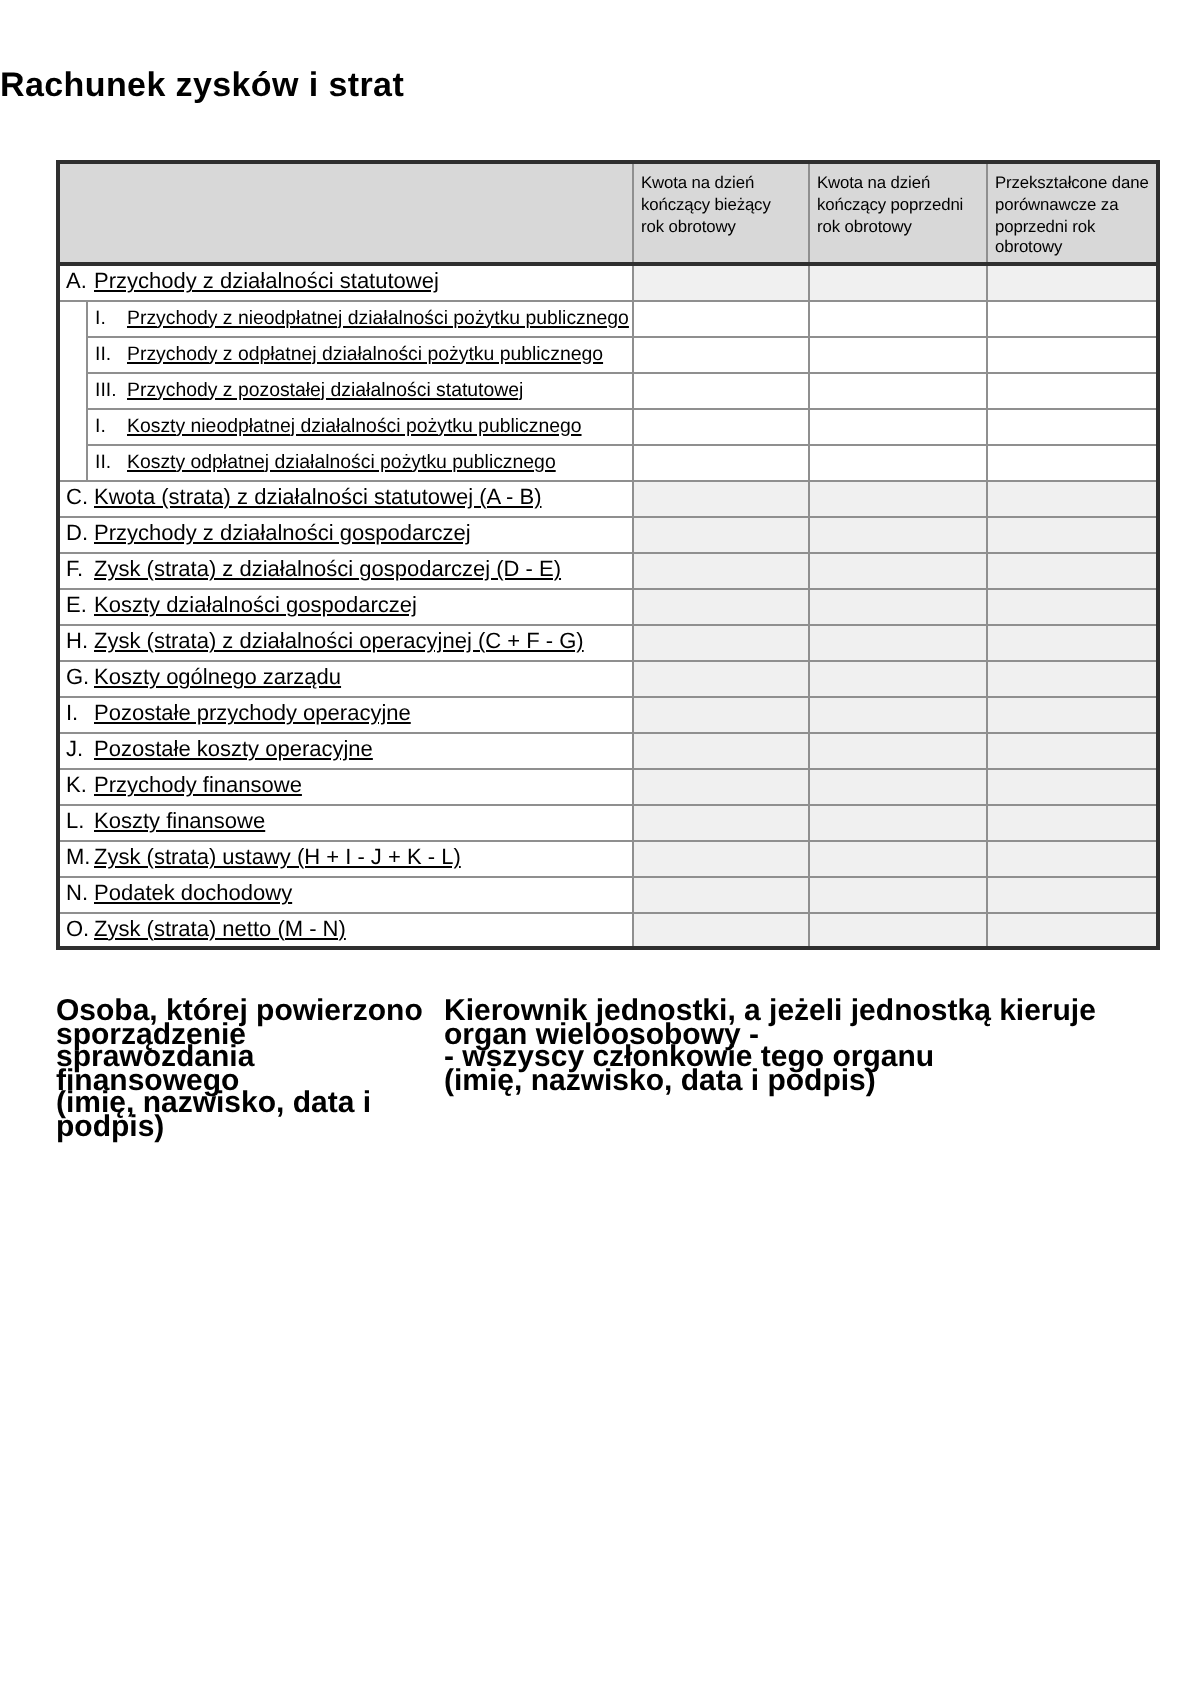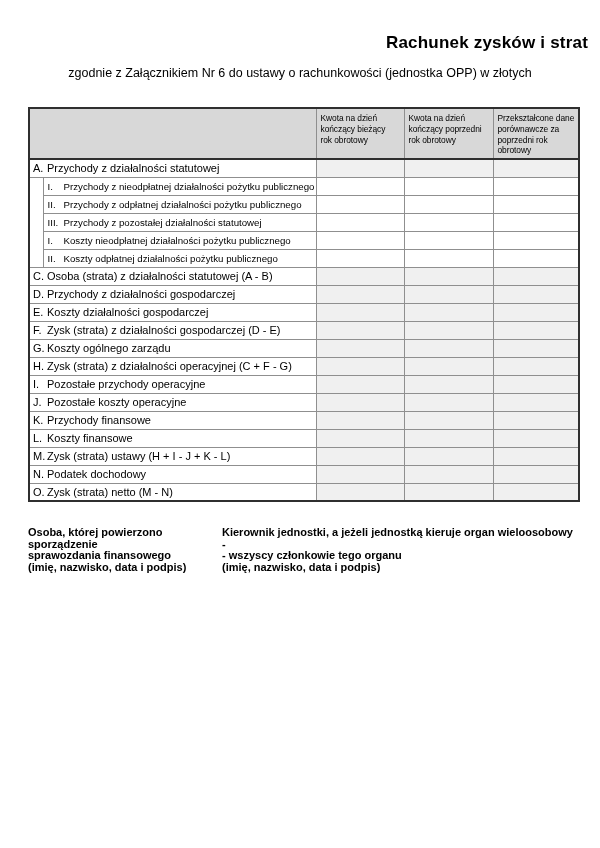--- a/index.html
+++ b/index.html
@@ -2,22 +2,22 @@
 <html><head>
 <meta charset="utf-8">
 <style>
   html,body{margin:0;padding:0;}
   body{
     width:600px;height:848px;background:#ffffff;color:#000;
     font-family:"Liberation Sans","DejaVu Sans",sans-serif;
     position:relative;overflow:hidden;
   }
   .title{
-    font-size:17px;font-weight:bold;text-align:right;
-    margin:33px 12px 0 0;letter-spacing:0.2px;
+    font-size:17px;font-weight:bold;text-align:left;
+    margin:33px 2px 0 0;letter-spacing:0.2px;
   }
   .subtitle{
     font-size:12.5px;text-align:center;margin-top:13px;
   }
   table.pl-table{
     border-collapse:collapse;table-layout:fixed;
     width:550px;margin:27px 0 0 28px;
     border:2px solid #2f2f2f;
   }
   .pl-table th,.pl-table td{
@@ -26,45 +26,44 @@
   .pl-table thead th{
     background:#d8d8d8;
     font-size:8.4px;font-weight:normal;text-align:left;vertical-align:top;
     padding:4px 2px 2px 4px;line-height:1.28;height:40px;
     border-bottom:2px solid #2f2f2f;
     white-space:pre-line;letter-spacing:-0.05px;
   }
   .pl-table tbody tr{height:18px;}
   td.label-cell{
     font-size:11px;vertical-align:middle;
-    padding:1px 2px 1px 3px;white-space:nowrap;overflow:hidden;
+    padding:1px 2px 1px 3px;white-space:nowrap;overflow:hidden;text-decoration:underline;
   }
   td.label-cell .prefix{display:inline-block;min-width:14px;}
   tr.sub td.label-cell{font-size:9.7px;padding-left:4px;}
   tr.sub td.label-cell .prefix{min-width:16px;}
   td.indent-cell{
     border-top:none;border-bottom:none;border-left:none;background:#fff;
   }
   td.value-cell{background:#ffffff;}
   tr.section td.value-cell{background:#f0f0f0;}
   .footer{
     display:flex;margin:25px 0 0 28px;width:550px;
-    font-size:11px;font-weight:bold;line-height:11.5px;
+    font-size:15px;font-weight:bold;line-height:11.5px;
   }
   .foot-block{display:block;}
   .foot-left{width:194px;}
   .foot-right{flex:1;}
 </style>
 </head>
 <body>
 
 <div class="page">
 
   <div class="title">Rachunek zysków i strat</div>
-  <div class="subtitle">zgodnie z Załącznikiem Nr 6 do ustawy o rachunkowości (jednostka OPP) w złotych</div>
 
   <table class="pl-table">
     <colgroup>
       <col style="width:14px">
         <col style="width:273px">
       <col style="width:88px">
         <col style="width:89px">
         <col style="width:86px">
     </colgroup>
     <thead>
@@ -117,51 +116,51 @@
           <td class="value-cell"></td>
         </tr>
         <tr class="sub">
           <td class="indent-cell"></td>
           <td class="label-cell"><span class="prefix">II.</span><span>Koszty odpłatnej działalności pożytku publicznego</span></td>
           <td class="value-cell"></td>
           <td class="value-cell"></td>
           <td class="value-cell"></td>
         </tr>
         <tr class="section">
-          <td class="label-cell" colspan="2"><span class="prefix">C.</span><span>Osoba (strata) z działalności statutowej (A - B)</span></td>
+          <td class="label-cell" colspan="2"><span class="prefix">C.</span><span>Kwota (strata) z działalności statutowej (A - B)</span></td>
           <td class="value-cell"></td>
           <td class="value-cell"></td>
           <td class="value-cell"></td>
         </tr>
         <tr class="section">
           <td class="label-cell" colspan="2"><span class="prefix">D.</span><span>Przychody z działalności gospodarczej</span></td>
           <td class="value-cell"></td>
           <td class="value-cell"></td>
           <td class="value-cell"></td>
         </tr>
         <tr class="section">
+          <td class="label-cell" colspan="2"><span class="prefix">F.</span><span>Zysk (strata) z działalności gospodarczej (D - E)</span></td>
+          <td class="value-cell"></td>
+          <td class="value-cell"></td>
+          <td class="value-cell"></td>
+        </tr>
+        <tr class="section">
           <td class="label-cell" colspan="2"><span class="prefix">E.</span><span>Koszty działalności gospodarczej</span></td>
           <td class="value-cell"></td>
           <td class="value-cell"></td>
           <td class="value-cell"></td>
         </tr>
         <tr class="section">
-          <td class="label-cell" colspan="2"><span class="prefix">F.</span><span>Zysk (strata) z działalności gospodarczej (D - E)</span></td>
+          <td class="label-cell" colspan="2"><span class="prefix">H.</span><span>Zysk (strata) z działalności operacyjnej (C + F - G)</span></td>
           <td class="value-cell"></td>
           <td class="value-cell"></td>
           <td class="value-cell"></td>
         </tr>
         <tr class="section">
           <td class="label-cell" colspan="2"><span class="prefix">G.</span><span>Koszty ogólnego zarządu</span></td>
-          <td class="value-cell"></td>
-          <td class="value-cell"></td>
-          <td class="value-cell"></td>
-        </tr>
-        <tr class="section">
-          <td class="label-cell" colspan="2"><span class="prefix">H.</span><span>Zysk (strata) z działalności operacyjnej (C + F - G)</span></td>
           <td class="value-cell"></td>
           <td class="value-cell"></td>
           <td class="value-cell"></td>
         </tr>
         <tr class="section">
           <td class="label-cell" colspan="2"><span class="prefix">I.</span><span>Pozostałe przychody operacyjne</span></td>
           <td class="value-cell"></td>
           <td class="value-cell"></td>
           <td class="value-cell"></td>
         </tr>

